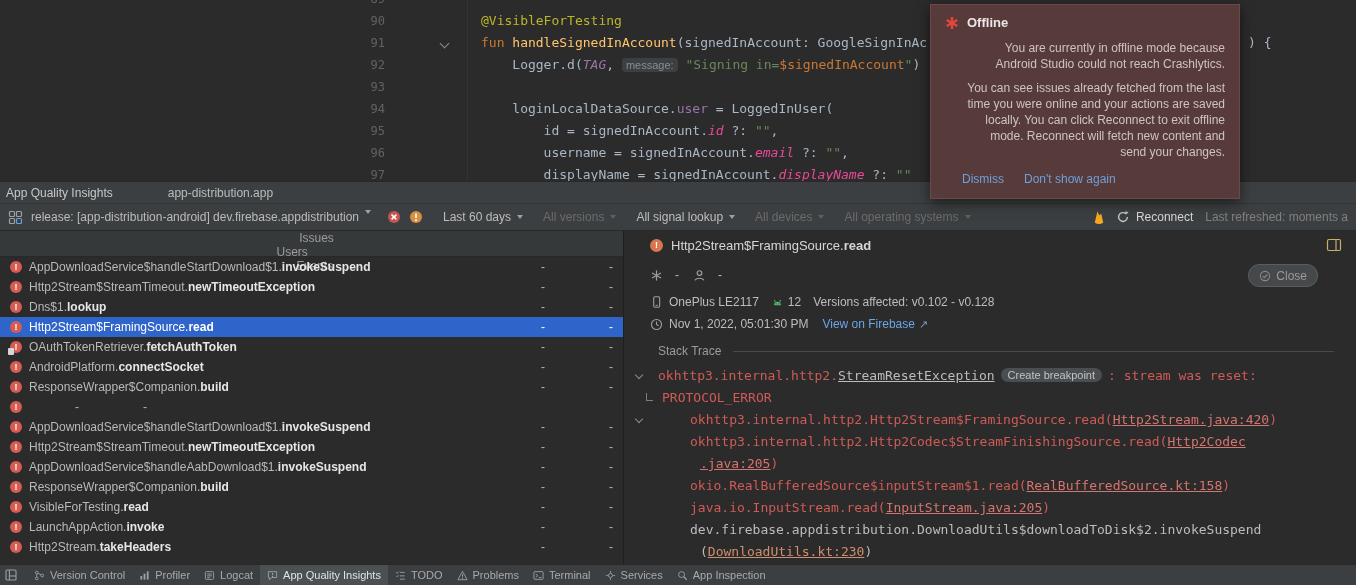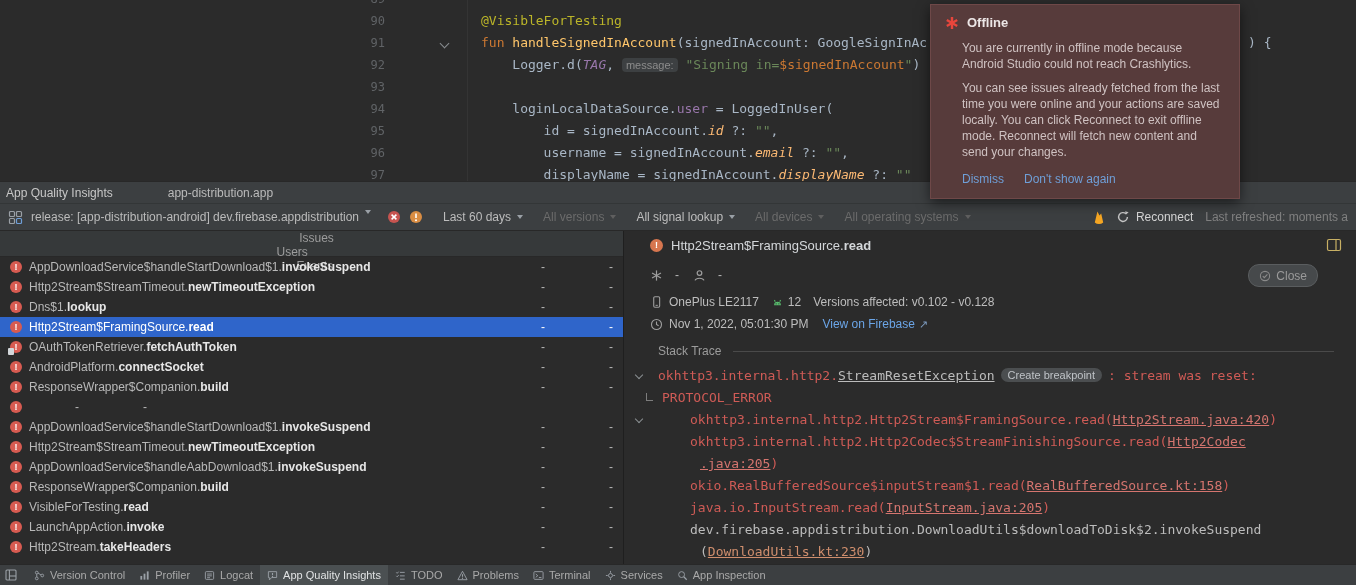--- a/index.html
+++ b/index.html
@@ -18,27 +18,27 @@
   .ed-tail{position:absolute;left:1248px;top:0;color:#a9b7c6;}
   .cs-ann{color:#bbb529}
   .cs-kw{color:#cc7832}
   .cs-fn{color:#ffc66b}
   .cs-txt{color:#a9b7c6}
   .cs-const{color:#9876aa;font-style:italic}
   .cs-hint{color:#8c8c8c;background:#3d4042;border-radius:4px;padding:1px 4px;
            font-family:"Liberation Sans",sans-serif;font-size:11px;}
   .cs-str{color:#6a8759}
   .cs-tpl{color:#cc7832}
-  .cs-prop{color:#fdba74;font-style:italic}
+  .cs-prop{color:#ec4899;font-style:italic}
   .cs-propu{color:#9876aa;}
 
   
   .popup{position:absolute;left:930px;top:4px;width:310px;box-sizing:border-box;z-index:40;
          background:#573b3b;border:1px solid #6e4848;box-shadow:0 4px 12px rgba(0,0,0,.55);
-         padding:10px 14px 12px 14px;}
+         padding:10px 14px 12px 14px;text-align:right;}
   .p-title{display:flex;align-items:center;gap:8px;color:#ece6e6;font-weight:bold;font-size:13px;margin-bottom:10px;}
   .p-ic{width:14px;height:14px;flex:none;display:inline-flex;}
   .p-body{color:#cfc2c2;font-size:12px;line-height:16px;margin:0 0 8px 17px;}
   .p-links{display:flex;gap:20px;margin:12px 0 0 17px;}
   .p-links a{color:#6f9fd8;font-size:12px;text-decoration:none;cursor:pointer;}
 
   
   #aqi-header{position:absolute;left:0;top:181px;width:1356px;height:22px;background:#3c3f41;
               border-top:1px solid #282828;box-sizing:border-box;display:flex;align-items:center;font-size:12px;}
   #aqi-header .hdr-title{margin-left:6px;color:#c7c7c7;}

